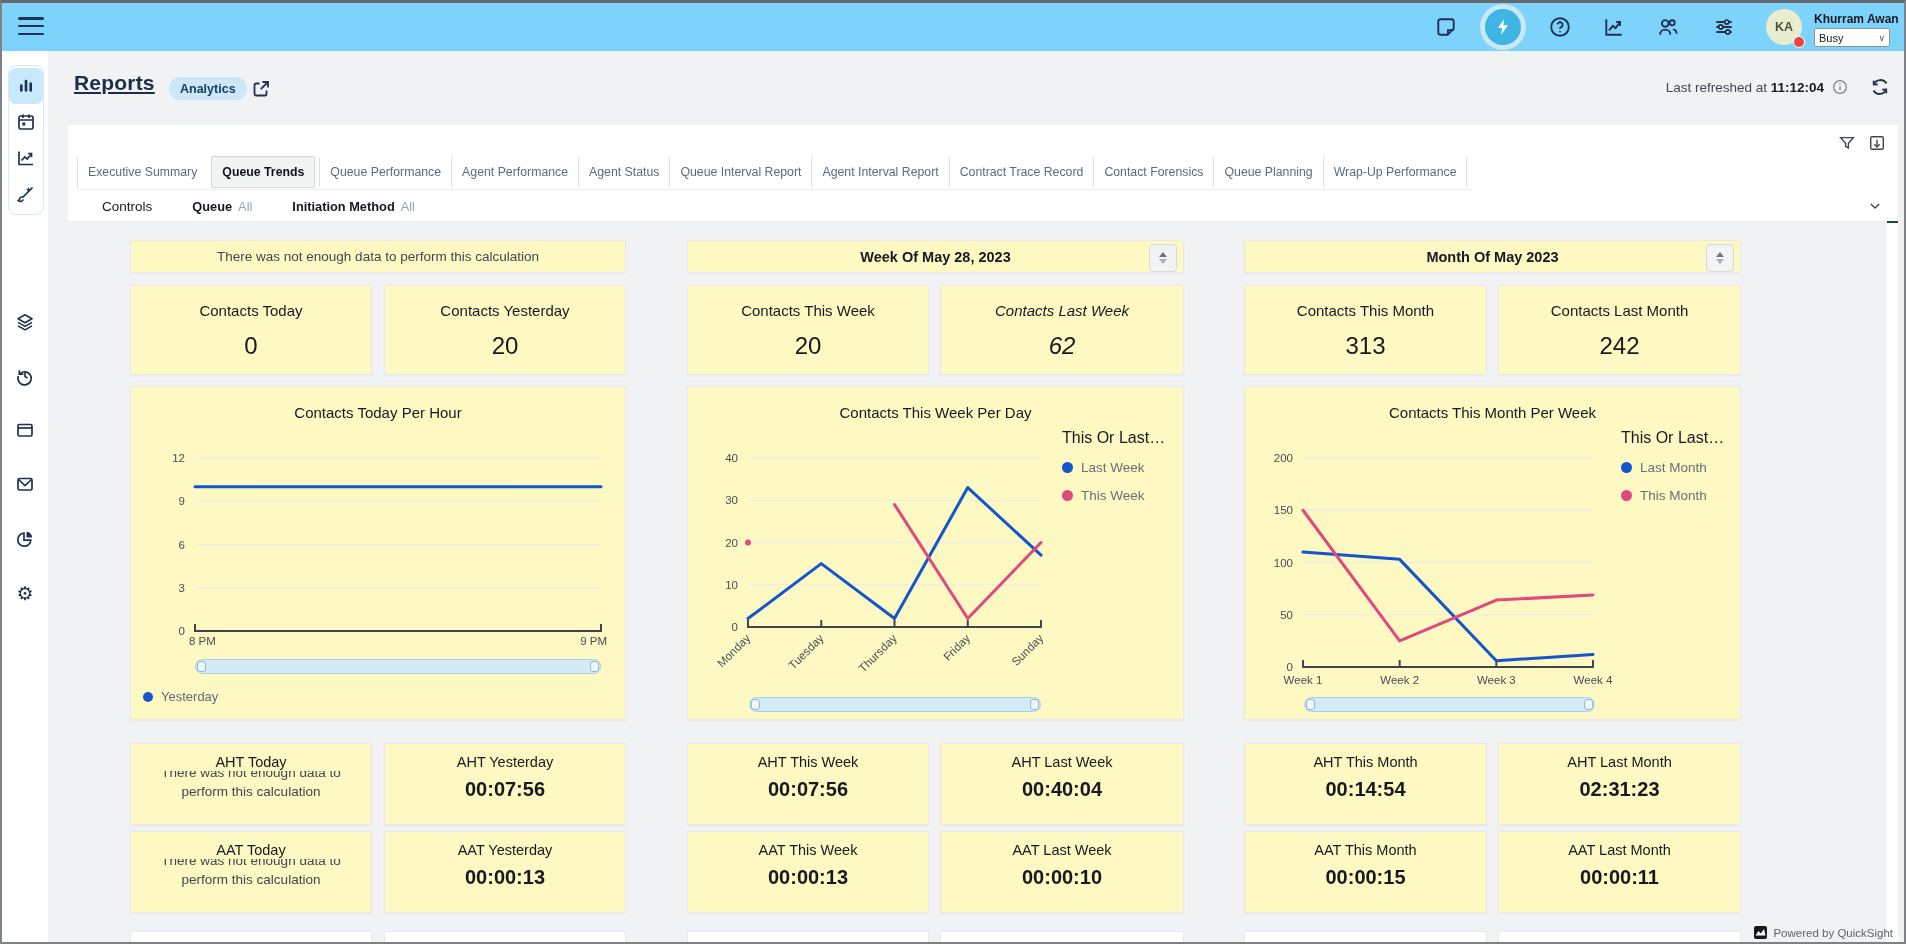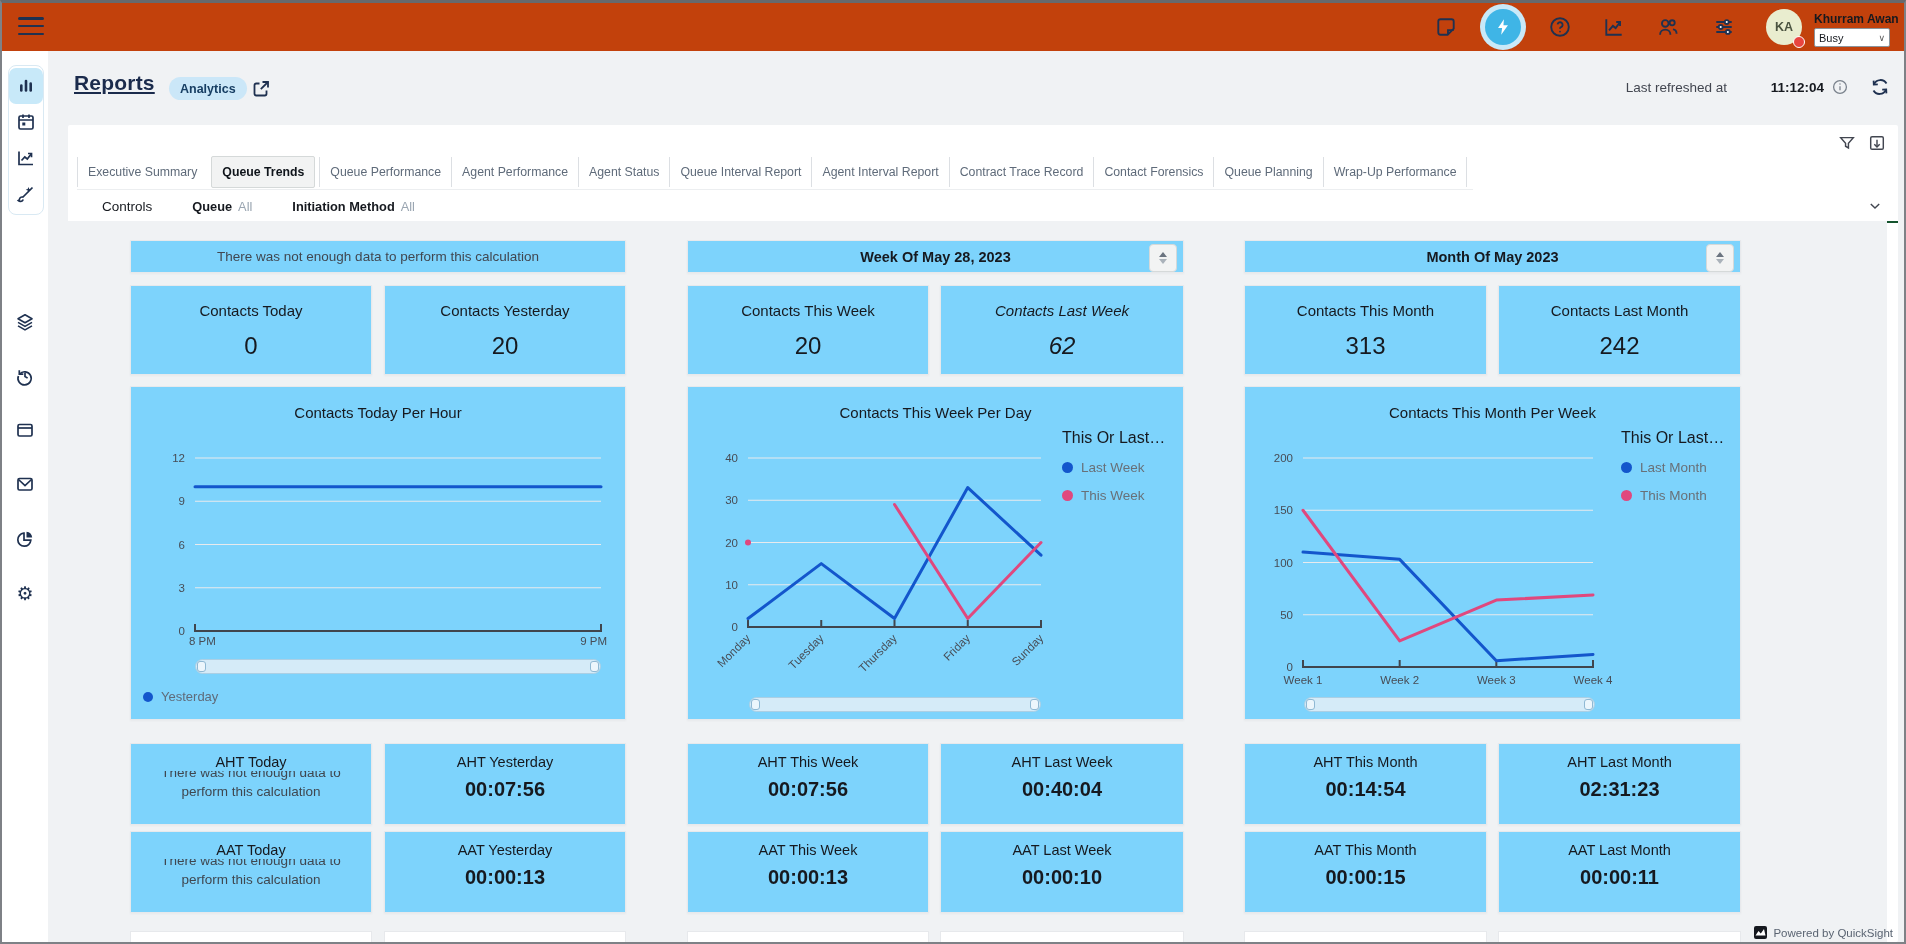--- a/index.html
+++ b/index.html
@@ -4,21 +4,21 @@
 <style>
   html,body{margin:0;padding:0;background:#d9dbde;}
   .screen{position:relative;width:1906px;height:944px;box-sizing:border-box;background:#fff;
     border:2px solid #7e8186;border-top:3px solid #66696d;overflow:hidden;
     font-family:"Liberation Sans", sans-serif;color:#16191f;}
   svg{display:block;}
   svg text{font-family:"Liberation Sans", sans-serif;}
   .tick{font-size:11.5px;fill:#474c55;}
 
   
-  .topbar{position:absolute;left:0;top:0;width:100%;height:48px;background:#c2410c;}
+  .topbar{position:absolute;left:0;top:0;width:100%;height:48px;background:#7dd3fc;}
   .hamburger{position:absolute;left:16px;top:14px;width:26px;height:20px;cursor:pointer;}
   .hamburger span{display:block;height:2.6px;background:#1f3150;border-radius:2px;margin-bottom:5.2px;}
   .tb-icon{position:absolute;top:12px;width:24px;height:24px;display:flex;align-items:center;justify-content:center;}
   .bolt-wrap{position:absolute;top:6px;width:36px;height:36px;border-radius:50%;background:#3fb5e6;
     box-shadow:0 0 0 5px #c9e9f8;display:flex;align-items:center;justify-content:center;}
   .avatar{position:absolute;left:1764px;top:6px;width:36px;height:36px;border-radius:50%;background:#e9edcf;
     display:flex;align-items:center;justify-content:center;font-size:12.5px;font-weight:bold;color:#4a5340;}
   .status-dot{position:absolute;left:1791px;top:33px;width:10px;height:10px;border-radius:50%;background:#e8453f;border:1.5px solid #fff;}
   .user-name{position:absolute;left:1812px;top:9px;font-size:12px;font-weight:bold;color:#16191f;}
   .status-select{position:absolute;left:1812px;top:25px;width:66px;height:17px;border:1px solid #8b949c;border-radius:2px;
@@ -36,21 +36,21 @@
   
   .content-bg{position:absolute;left:46px;top:48px;right:0;bottom:0;background:#f0f2f4;}
 
   
   .page-title{position:absolute;left:72px;top:68px;font-size:21px;font-weight:bold;color:#1b2b4c;letter-spacing:.2px;text-decoration:underline;}
   .badge{position:absolute;left:167px;top:74px;height:23px;padding:0 11px;background:#cbe7f8;color:#173e63;
     font-size:12.5px;font-weight:bold;border-radius:12px;display:flex;align-items:center;}
   .ext-link{position:absolute;left:249px;top:76px;width:20px;height:20px;cursor:pointer;}
   .refresh-row{position:absolute;right:14px;top:74px;display:flex;align-items:center;}
   .refresh-text{font-size:13.5px;color:#424650;}
-  .refresh-text b{color:#16191f;margin-left:40px;}
+  .refresh-text b{color:#16191f;}
   .info-icon{margin-left:8px;width:16px;height:16px;cursor:pointer;}
   .refresh-icon{margin-left:22px;width:20px;height:20px;cursor:pointer;}
 
   
   .panel{position:absolute;left:66px;top:122px;width:1830px;height:817px;background:#fff;border-radius:2px;}
   .panel-tools{position:absolute;top:9px;right:12px;display:flex;gap:12px;}
   .panel-tools .tool{width:18px;height:18px;cursor:pointer;}
 
   .tabs{position:absolute;left:9px;top:30px;display:flex;align-items:center;height:34px;border-bottom:1px solid #eceef0;padding-right:6px;}
   .tab{font-size:12.3px;color:#5f6b7a;padding:8px 10px;white-space:nowrap;cursor:pointer;border-left:1px solid #dcdfe3;}
@@ -60,21 +60,21 @@
   .controls-row{position:absolute;left:0;top:66px;width:100%;height:30px;border-bottom:2px solid #14532d;
     display:flex;align-items:center;}
   .controls-title{margin-left:34px;font-size:13.5px;color:#16191f;}
   .ctrl{margin-left:40px;font-size:12.8px;}
   .ctrl b{color:#16191f;font-weight:bold;}
   .ctrl span{color:#9aa5b1;margin-left:6px;}
   .controls-chev{position:absolute;right:16px;top:8px;width:14px;height:14px;cursor:pointer;}
 
   
   .sheet{position:absolute;left:0;top:96px;width:1819px;height:721px;background:#f0f2f4;overflow:hidden;}
-  .card{position:absolute;background:#7dd3fc;border:1px solid #e7e9ec;box-sizing:border-box;box-shadow:0 1px 2px rgba(0,0,0,.04);}
+  .card{position:absolute;background:#fef9c3;border:1px solid #e7e9ec;box-sizing:border-box;box-shadow:0 1px 2px rgba(0,0,0,.04);}
 
   .colhead{height:33px;display:flex;align-items:center;justify-content:center;}
   .colhead .msg{font-size:13.5px;color:#414750;}
   .colhead .ttl{font-size:14.5px;font-weight:bold;color:#16191f;}
   .spinner{position:absolute;right:6px;top:3px;width:26px;height:26px;background:#f2f3f3;border:1px solid #d5d9d9;border-radius:4px;
     display:flex;flex-direction:column;align-items:center;justify-content:center;cursor:pointer;}
   .spinner i{width:0;height:0;border-left:4px solid transparent;border-right:4px solid transparent;display:block;}
   .spinner .up{border-bottom:5px solid #6b7480;margin-bottom:2px;}
   .spinner .dn{border-top:5px solid #aab2ba;}
 

